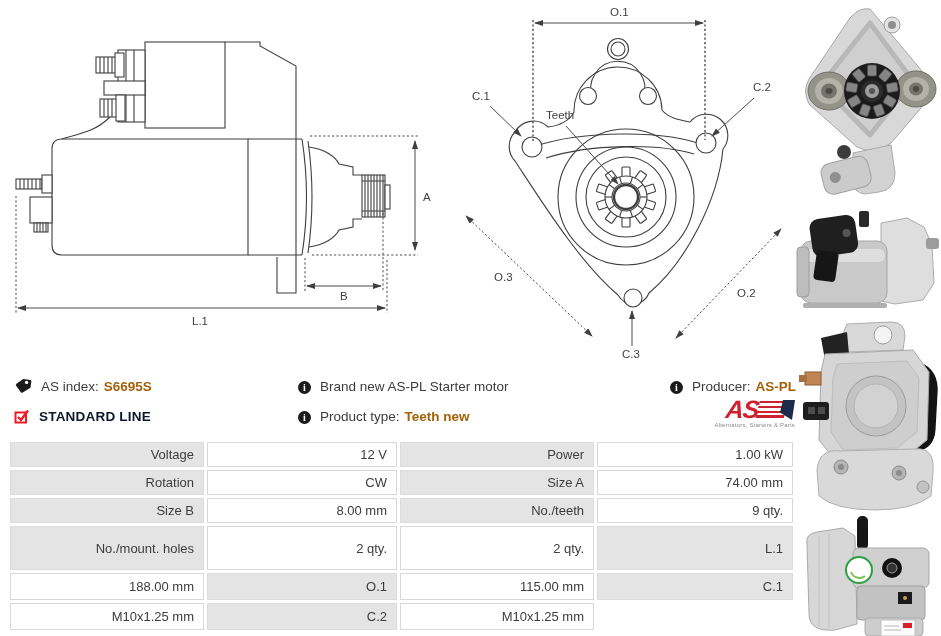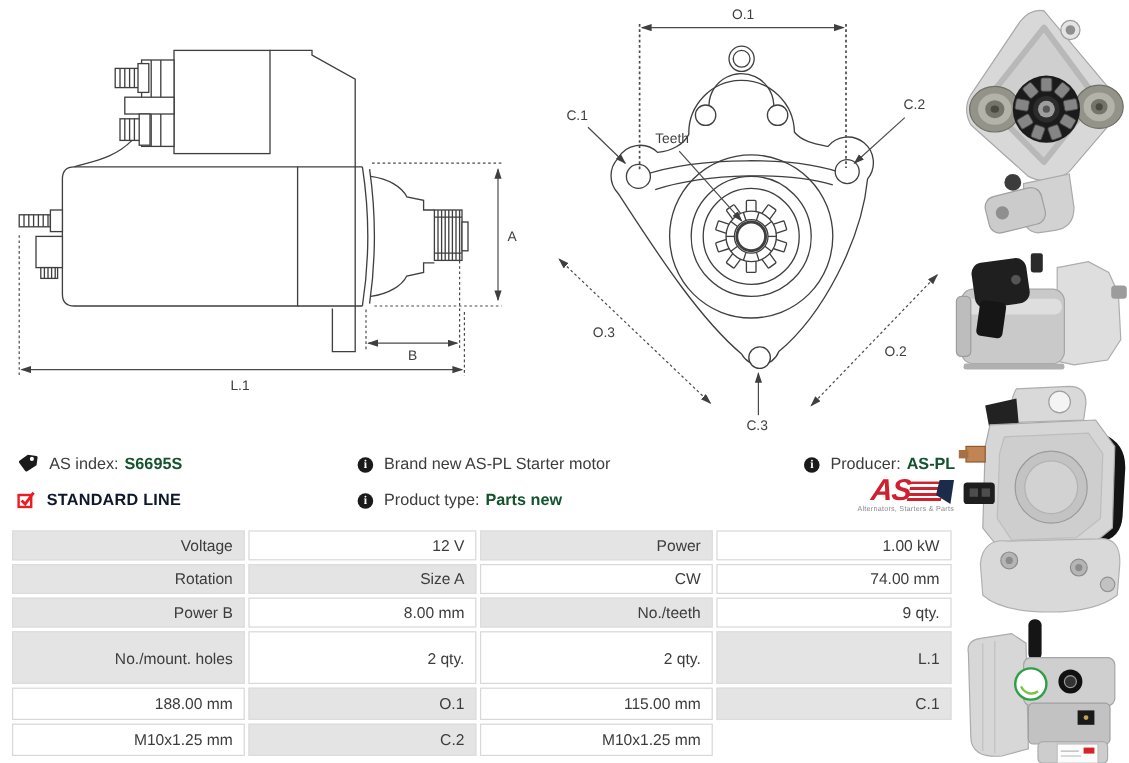--- a/index.html
+++ b/index.html
@@ -10,21 +10,21 @@
   .draw-front{position:absolute;left:460px;top:0;}
   .photos{position:absolute;left:795px;top:0;width:146px;height:636px;}
   .photo{position:absolute;left:0;width:146px;}
   .photo1{top:3px;height:198px;}
   .photo2{top:205px;height:112px;}
   .photo3{top:320px;height:192px;}
   .photo4{top:514px;height:122px;}
   
   .info-line{display:flex;align-items:flex-end;height:17px;margin-bottom:13px;font-size:13.5px;white-space:nowrap;}
   .info-line .lbl{margin-right:5px;}
-  .info-line b{font-weight:700;color:#14532d;}
+  .info-line b{font-weight:700;color:#a16207;}
   .info-a{position:absolute;left:14px;top:377px;}
   .info-b{position:absolute;left:298px;top:377px;}
   .info-c{position:absolute;left:670px;top:377px;}
   .std{color:#0f172a;font-weight:700;letter-spacing:.2px;}
   .icon{display:inline-flex;margin-right:9px;flex:none;}
   .info-icon{display:inline-flex;align-items:center;justify-content:center;width:13px;height:13px;
              border-radius:50%;background:#1a1a1a;color:#fff;font-size:10px;font-weight:700;
              font-family:"Liberation Serif",serif;margin-right:9px;flex:none;}
   
   .logo{position:absolute;left:700px;top:396px;width:95px;}
@@ -315,21 +315,21 @@
   </div>
 
   <div class="info-b">
     <div class="info-line">
       <span class="info-icon">i</span>
       <span>Brand new AS-PL Starter motor</span>
     </div>
     <div class="info-line">
       <span class="info-icon">i</span>
       <span class="lbl">Product type:</span>
-      <b>Parts new</b>
+      <b>Teeth new</b>
     </div>
   </div>
 
   <div class="info-c">
     <div class="info-line">
       <span class="info-icon">i</span>
       <span class="lbl">Producer:</span>
       <b>AS-PL</b>
     </div>
   </div>
@@ -353,32 +353,32 @@
     <div class="cell label">
         <span>Power</span>
       </div>
     <div class="cell value">
         <span>1.00 kW</span>
       </div>
 
     <div class="cell label">
         <span>Rotation</span>
       </div>
+    <div class="cell value">
+        <span>CW</span>
+      </div>
     <div class="cell label">
         <span>Size A</span>
       </div>
     <div class="cell value">
-        <span>CW</span>
-      </div>
-    <div class="cell value">
         <span>74.00 mm</span>
       </div>
 
     <div class="cell label">
-        <span>Power B</span>
+        <span>Size B</span>
       </div>
     <div class="cell value">
         <span>8.00 mm</span>
       </div>
     <div class="cell label">
         <span>No./teeth</span>
       </div>
     <div class="cell value">
         <span>9 qty.</span>
       </div>

